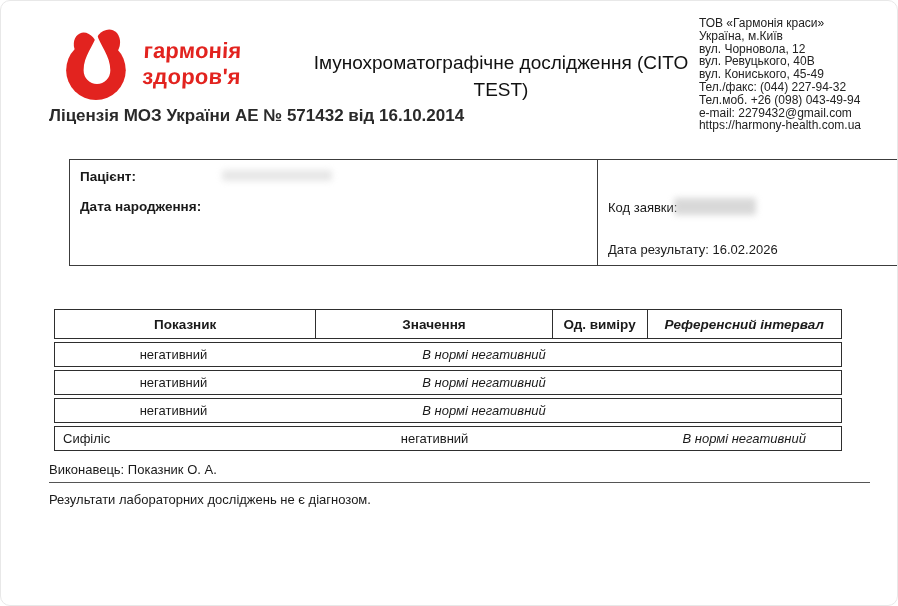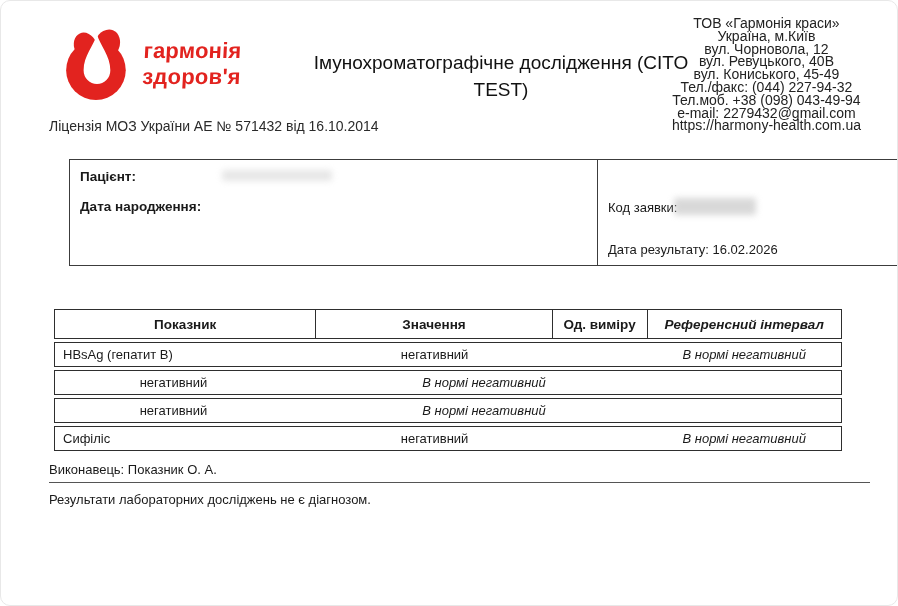--- a/index.html
+++ b/index.html
@@ -25,33 +25,33 @@
   }
   .logo-icon { width: 74px; height: 74px; }
   .logo-text {
     font-weight: bold;
     font-size: 22px;
     line-height: 26px;
     letter-spacing: 0.2px;
     transform: skewX(-3deg);
   }
   .license {
-    position: absolute; left: 48px; top: 117px;
-    font-size: 14px; color: #2a2a2a;
+    position: absolute; left: 48px; top: 105px;
+    font-size: 17px; color: #2a2a2a; font-weight: bold;
   }
   .doc-title {
     position: absolute; left: 288px; top: 48px; width: 424px;
     text-align: center;
     font-size: 19px; font-weight: normal; line-height: 27px;
     color: #111;
   }
   .contact {
     position: absolute; right: 36px; top: 16px;
-    text-align: center;
-    font-size: 14px; line-height: 12.8px;
+    text-align: left;
+    font-size: 12px; line-height: 12.8px;
     color: #222;
   }
 
   
   .patient-box {
     position: absolute; left: 60px; top: 158px;
     width: 884px; height: 107px;
     border: 1.5px solid #3c3c3c;
     display: flex;
     margin-left: 8px;
@@ -137,21 +137,21 @@
     <div>TEST)</div>
   </div>
 
   <div class="contact">
     <div>ТОВ «Гармонія краси»</div>
     <div>Україна, м.Київ</div>
     <div>вул. Чорновола, 12</div>
     <div>вул. Ревуцького, 40В</div>
     <div>вул. Кониського, 45-49</div>
     <div>Тел./факс: (044) 227-94-32</div>
-    <div>Тел.моб. +38 (098) 043-49-94</div>
+    <div>Тел.моб. +26 (098) 043-49-94</div>
     <div>e-mail: 2279432@gmail.com</div>
     <div>https://harmony-health.com.ua</div>
   </div>
 
   <div class="patient-box">
     <div class="patient-left">
       <div class="line1">Пацієнт:</div>
       <div class="line1">Дата народження:</div>
       <div class="redacted name"></div>
     </div>
@@ -167,21 +167,20 @@
 
   <div class="results">
     <div class="thead">
       <div class="cell c1">Показник</div>
       <div class="cell c2">Значення</div>
       <div class="cell c3">Од. виміру</div>
       <div class="cell c4">Референсний інтервал</div>
     </div>
 
     <div class="trow">
-      <div class="c1">HBsAg (гепатит В)</div>
       <div class="c2">негативний</div>
       <div class="c3"></div>
       <div class="c4">В нормі негативний</div>
     </div>
     <div class="trow">
       <div class="c2">негативний</div>
       <div class="c3"></div>
       <div class="c4">В нормі негативний</div>
     </div>
     <div class="trow">

